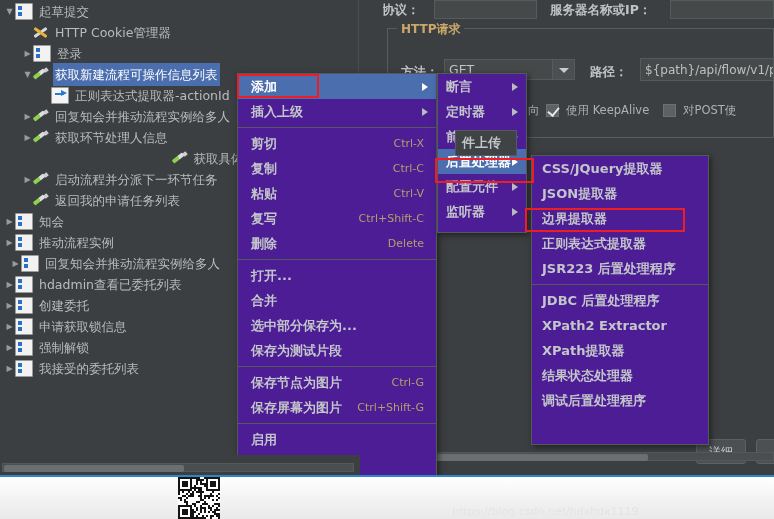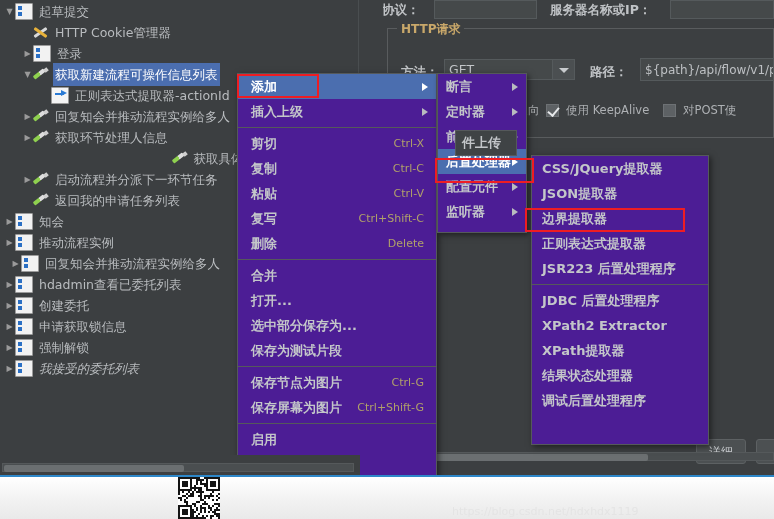--- a/index.html
+++ b/index.html
@@ -169,21 +169,21 @@
       <div class="tree-row" style="padding-left: 14px; text-align: right;"><span class="tw"></span><span class="ico sampler"></span><span class="lbl">获取具体候选参与者子节点集</span></div>
       <div class="tree-row" style="padding-left: 22px;"><span class="tw">▶</span><span class="ico sampler"></span><span class="lbl">启动流程并分派下一环节任务</span></div>
       <div class="tree-row" style="padding-left: 22px;"><span class="tw"></span><span class="ico sampler"></span><span class="lbl">返回我的申请任务列表</span></div>
       <div class="tree-row" style="padding-left: 4px;"><span class="tw">▶</span><span class="ico tg"></span><span class="lbl">知会</span></div>
       <div class="tree-row" style="padding-left: 4px;"><span class="tw">▶</span><span class="ico tg"></span><span class="lbl">推动流程实例</span></div>
       <div class="tree-row" style="padding-left: 10px;"><span class="tw">▶</span><span class="ico tg"></span><span class="lbl">回复知会并推动流程实例给多人</span></div>
       <div class="tree-row" style="padding-left: 4px;"><span class="tw">▶</span><span class="ico tg"></span><span class="lbl">hdadmin查看已委托列表</span></div>
       <div class="tree-row" style="padding-left: 4px;"><span class="tw">▶</span><span class="ico tg"></span><span class="lbl">创建委托</span></div>
       <div class="tree-row" style="padding-left: 4px;"><span class="tw">▶</span><span class="ico tg"></span><span class="lbl">申请获取锁信息</span></div>
       <div class="tree-row" style="padding-left: 4px;"><span class="tw">▶</span><span class="ico tg"></span><span class="lbl">强制解锁</span></div>
-      <div class="tree-row" style="padding-left: 4px; font-style: italic;"><span class="tw">▶</span><span class="ico tg"></span><span class="lbl">我接受的委托列表</span></div>
+      <div class="tree-row" style="padding-left: 4px;"><span class="tw">▶</span><span class="ico tg"></span><span class="lbl">我接受的委托列表</span></div>
     </div>
 
   <div id="editor-panel">
 
     <div style="position:absolute;left:0;top:2px;" class="fld-label">协议：</div>
     <div class="textbox" style="position:absolute;left:52px;top:0px;width:103px;"></div>
     <div style="position:absolute;left:168px;top:2px;" class="fld-label">服务器名称或IP：</div>
     <div class="textbox" style="position:absolute;left:288px;top:0px;width:104px;"></div>
 
     <div class="group" style="left:5px;top:28px;width:387px;height:110px;">
@@ -217,22 +217,22 @@
   <div class="menu" id="menu-main" style="left:237px;top:73px;width:200px;height:444px;">
       <div class="mi sel"><span>添加</span><span class="arr"></span></div>
       <div class="mi"><span>插入上级</span><span class="arr"></span></div>
       <div class="sep"></div>
       <div class="mi"><span>剪切</span><span class="acc">Ctrl-X</span></div>
       <div class="mi"><span>复制</span><span class="acc">Ctrl-C</span></div>
       <div class="mi"><span>粘贴</span><span class="acc">Ctrl-V</span></div>
       <div class="mi"><span>复写</span><span class="acc">Ctrl+Shift-C</span></div>
       <div class="mi"><span>删除</span><span class="acc">Delete</span></div>
       <div class="sep"></div>
+      <div class="mi"><span>打开...</span></div>
       <div class="mi"><span>合并</span></div>
-      <div class="mi"><span>打开...</span></div>
       <div class="mi"><span>选中部分保存为...</span></div>
       <div class="mi"><span>保存为测试片段</span></div>
       <div class="sep"></div>
       <div class="mi"><span>保存节点为图片</span><span class="acc">Ctrl-G</span></div>
       <div class="mi"><span>保存屏幕为图片</span><span class="acc">Ctrl+Shift-G</span></div>
       <div class="sep"></div>
       <div class="mi"><span>启用</span></div>
       <div class="mi"><span>禁用</span></div>
       <div class="mi"><span>切换</span><span class="acc">Ctrl-T</span></div>
       <div class="sep"></div>

